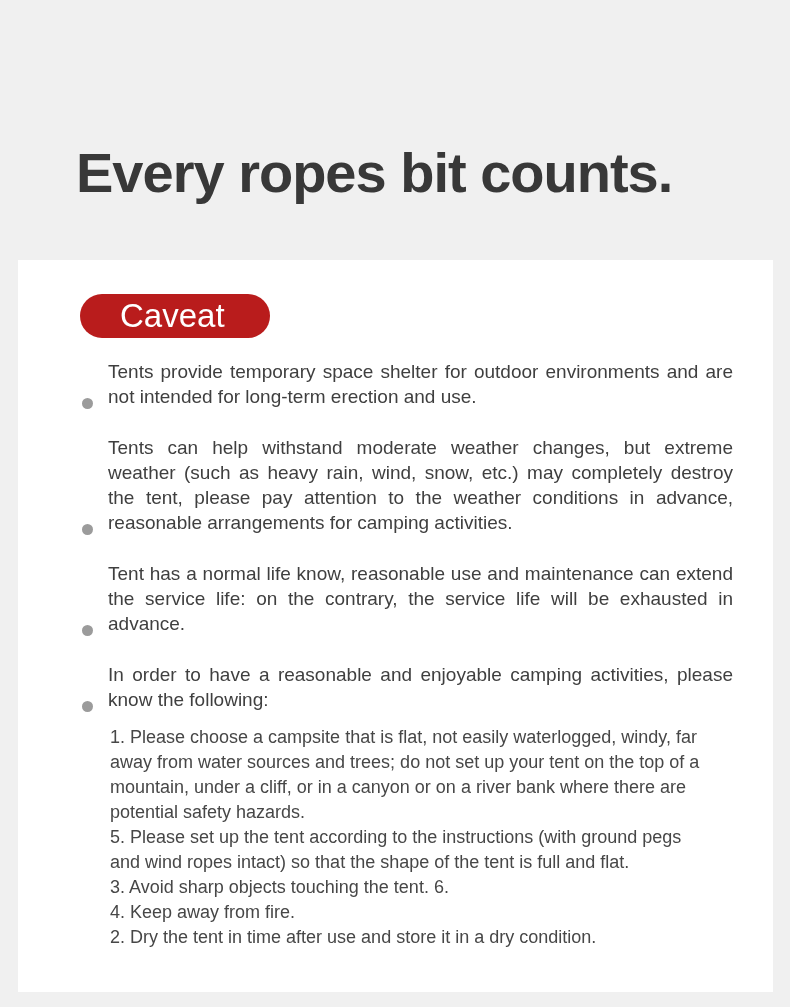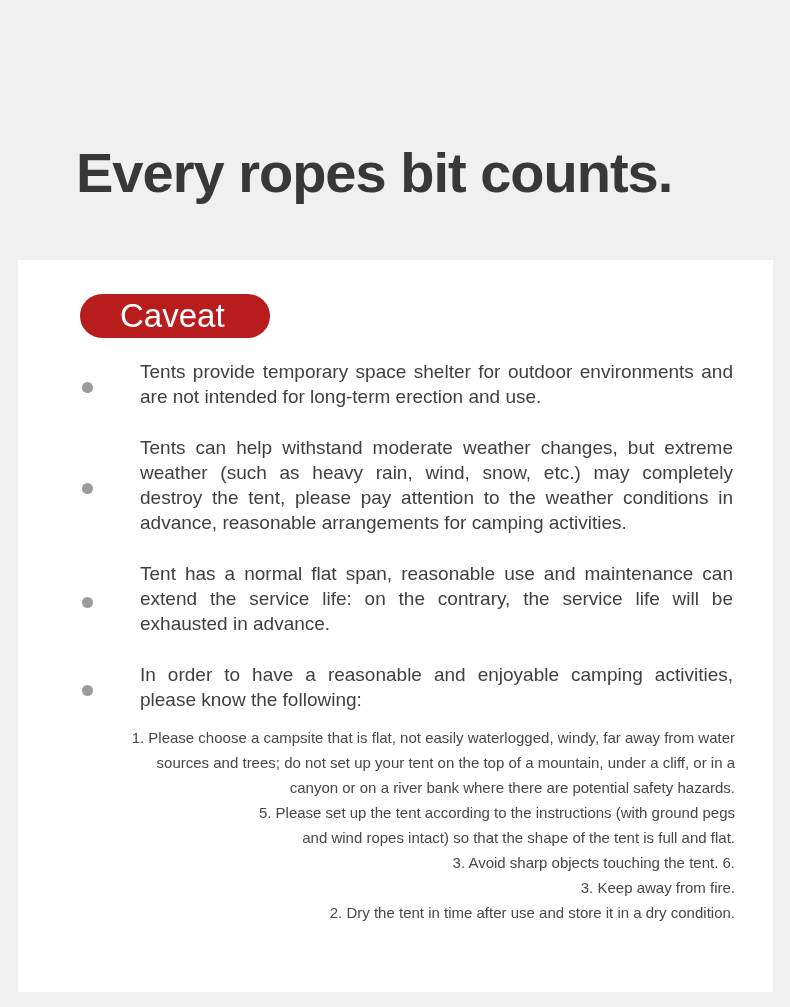--- a/index.html
+++ b/index.html
@@ -41,48 +41,47 @@
     color: #ffffff;
     font-size: 33px;
     text-align: left;
     border-radius: 22px;
   }
   .bullet-list {
     margin-top: 21px;
   }
   .bullet-item {
     display: flex;
-    align-items: center;
+    align-items: flex-end;
     margin: 0 40px 26px 64px;
-    gap: 32px;
   }
   .bullet-dot {
     flex: 0 0 auto;
     width: 11px;
     height: 11px;
     border-radius: 50%;
     background: #9b9b9b;
     margin: 8px 15px 0 0;
   }
   .bullet-text {
     flex: 1 1 auto;
     font-size: 19px;
     line-height: 25px;
     color: #3f3f3f;
     text-align: justify;
   }
   .numbered-notes {
     margin: -13px 38px 0 92px;
   }
   .numbered-item {
-    font-size: 15px;
+    font-size: 18px;
     line-height: 25px;
     color: #474747;
     white-space: pre-line;
-    text-align: right;
+    text-align: left;
   }
 </style>
 </head>
 <body>
 
 <h1 class="page-heading">Every ropes bit counts.</h1>
 
 <div class="card">
 
   <div class="caveat-badge">Caveat</div>
@@ -94,32 +93,32 @@
       <span class="bullet-text">Tents provide temporary space shelter for outdoor environments and are not intended for long-term erection and use.</span>
     </div>
 
     <div class="bullet-item">
       <span class="bullet-dot"></span>
       <span class="bullet-text">Tents can help withstand moderate weather changes, but extreme weather (such as heavy rain, wind, snow, etc.) may completely destroy the tent, please pay attention to the weather conditions in advance, reasonable arrangements for camping activities.</span>
     </div>
 
     <div class="bullet-item">
       <span class="bullet-dot"></span>
-      <span class="bullet-text">Tent has a normal flat span, reasonable use and maintenance can extend the service life: on the contrary, the service life will be exhausted in advance.</span>
+      <span class="bullet-text">Tent has a normal life know, reasonable use and maintenance can extend the service life: on the contrary, the service life will be exhausted in advance.</span>
     </div>
 
     <div class="bullet-item">
       <span class="bullet-dot"></span>
       <span class="bullet-text">In order to have a reasonable and enjoyable camping activities, please know the following:</span>
     </div>
 
   </div>
 
   <div class="numbered-notes">
     <div class="numbered-item">1. Please choose a campsite that is flat, not easily waterlogged, windy, far away from water sources and trees; do not set up your tent on the top of a mountain, under a cliff, or in a canyon or on a river bank where there are potential safety hazards.</div>
     <div class="numbered-item">5. Please set up the tent according to the instructions (with ground pegs
 and wind ropes intact) so that the shape of the tent is full and flat.</div>
     <div class="numbered-item">3. Avoid sharp objects touching the tent. 6.</div>
-    <div class="numbered-item">3. Keep away from fire.</div>
+    <div class="numbered-item">4. Keep away from fire.</div>
     <div class="numbered-item">2. Dry the tent in time after use and store it in a dry condition.</div>
   </div>
 
 </div>
 
 </body></html>

